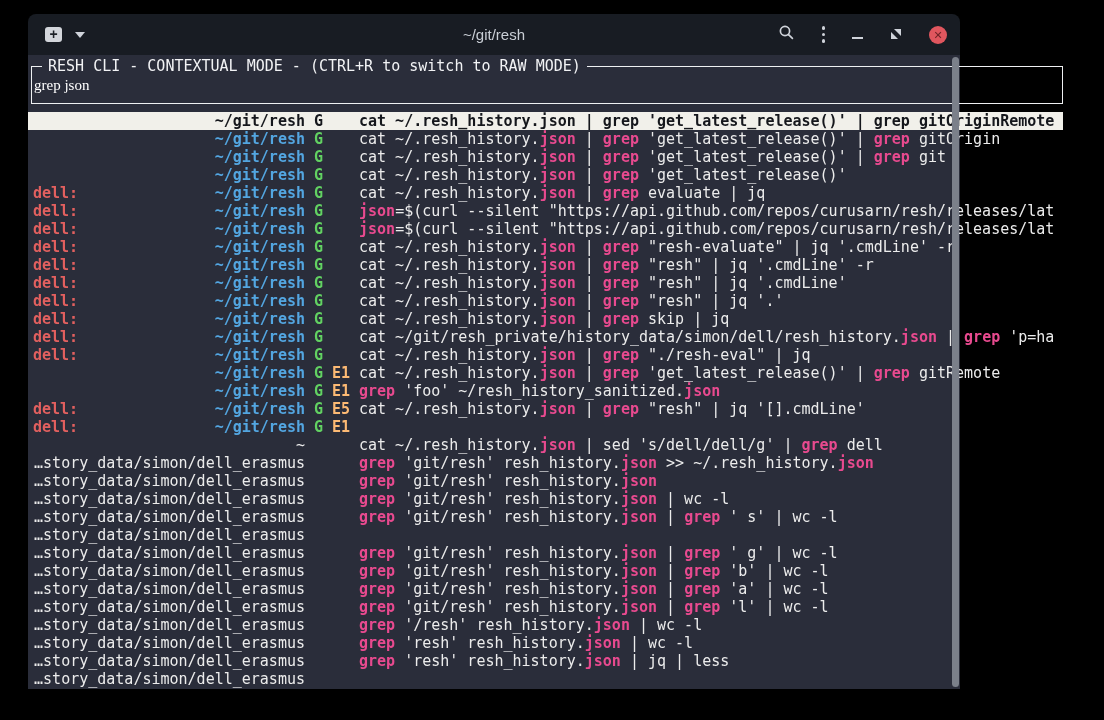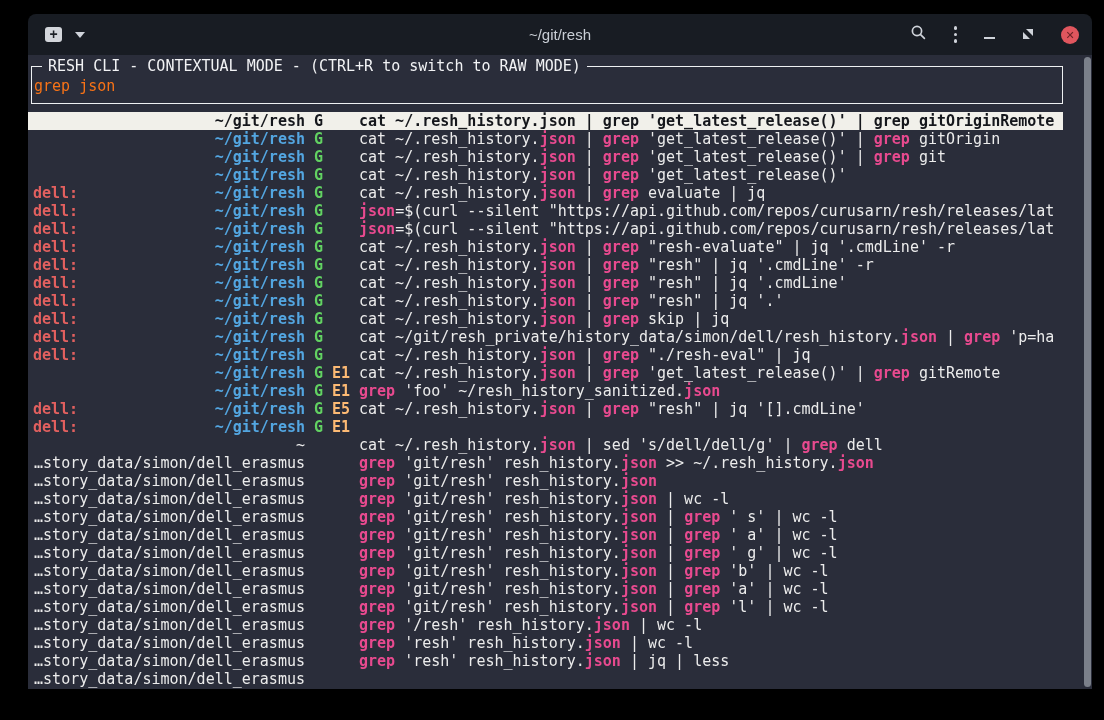--- a/index.html
+++ b/index.html
@@ -1,20 +1,20 @@
 <!DOCTYPE html>
 <html><head>
 <meta charset="utf-8">
 <style>
   html,body{margin:0;padding:0;}
   body{
     width:1104px;height:720px;background:#000;position:relative;overflow:hidden;
     font-family:"DejaVu Sans Mono","Liberation Mono",monospace;
   }
-  .window{position:absolute;left:28px;top:14px;width:1064px;height:675px;}
+  .window{position:absolute;left:28px;top:14px;width:932px;height:675px;}
 
   
   .titlebar{
     position:absolute;top:0;left:0;right:0;height:41px;background:#181c23;
     border-radius:8px 8px 0 0;display:flex;align-items:center;
     font-family:"Liberation Sans","DejaVu Sans",sans-serif;
   }
   .tb-left{display:flex;align-items:center;margin-left:17px;gap:13px;}
   .newtab-btn{width:17px;height:15px;background:#d3d6db;border-radius:3px;position:relative;}
   .newtab-btn::before{
@@ -45,21 +45,21 @@
     position:absolute;right:1px;top:2px;bottom:2px;width:7px;background:#7b808a;border-radius:4px;
   }
   .resh-box{
     position:absolute;left:3px;top:11px;width:1030px;height:36px;
     border:1px solid #eef0f2;box-sizing:content-box;
   }
   .box-title{
     position:absolute;top:-10px;left:10px;background:#2a2d3a;padding:0 6px;
     color:#f2f3f5;white-space:pre;
   }
-  .box-query{padding:10px 0 0 2px;color:#f97316;white-space:pre;}
+  .box-query{padding:10px 0 0 2px;color:#ffffff;white-space:pre;font-family:Liberation Serif, serif;}
 
   
   .rows{position:absolute;top:57px;left:0;width:1035px;}
   .row{display:flex;height:18px;line-height:18px;white-space:pre;padding-left:5px;overflow:hidden;}
   .col1{width:272px;flex:none;display:flex;justify-content:space-between;overflow:hidden;}
   .host{color:#e2605f;font-weight:bold;}
   .path{color:#ececec;}
   .path.cwd{color:#53a6e1;font-weight:bold;}
   .flags{width:54px;flex:none;font-weight:bold;}
   .flag-g{color:#62d262;}
@@ -128,21 +128,21 @@
         <div class="row"><span class="col1"><span class="host">dell:</span><span class="path cwd">~/git/resh</span></span><span class="flags"><span class="flag-g"> G</span></span><span class="cmd"><span>cat ~/.resh_history.</span><span class="hl">json</span><span> | </span><span class="hl">grep</span><span> "./resh-eval" | jq</span></span></div>
         <div class="row"><span class="col1"><span class="host"></span><span class="path cwd">~/git/resh</span></span><span class="flags"><span class="flag-g"> G</span><span class="flag-e"> E1</span></span><span class="cmd"><span>cat ~/.resh_history.</span><span class="hl">json</span><span> | </span><span class="hl">grep</span><span> 'get_latest_release()' | </span><span class="hl">grep</span><span> gitRemote</span></span></div>
         <div class="row"><span class="col1"><span class="host"></span><span class="path cwd">~/git/resh</span></span><span class="flags"><span class="flag-g"> G</span><span class="flag-e"> E1</span></span><span class="cmd"><span class="hl">grep</span><span> 'foo' ~/resh_history_sanitized.</span><span class="hl">json</span></span></div>
         <div class="row"><span class="col1"><span class="host">dell:</span><span class="path cwd">~/git/resh</span></span><span class="flags"><span class="flag-g"> G</span><span class="flag-e"> E5</span></span><span class="cmd"><span>cat ~/.resh_history.</span><span class="hl">json</span><span> | </span><span class="hl">grep</span><span> "resh" | jq '[].cmdLine'</span></span></div>
         <div class="row"><span class="col1"><span class="host">dell:</span><span class="path cwd">~/git/resh</span></span><span class="flags"><span class="flag-g"> G</span><span class="flag-e"> E1</span></span></div>
         <div class="row"><span class="col1"><span class="host"></span><span class="path">~</span></span><span class="flags"></span><span class="cmd"><span>cat ~/.resh_history.</span><span class="hl">json</span><span> | sed 's/dell/dell/g' | </span><span class="hl">grep</span><span> dell</span></span></div>
         <div class="row"><span class="col1"><span class="host"></span><span class="path">…story_data/simon/dell_erasmus</span></span><span class="flags"></span><span class="cmd"><span class="hl">grep</span><span> 'git/resh' resh_history.</span><span class="hl">json</span><span> &gt;&gt; ~/.resh_history.</span><span class="hl">json</span></span></div>
         <div class="row"><span class="col1"><span class="host"></span><span class="path">…story_data/simon/dell_erasmus</span></span><span class="flags"></span><span class="cmd"><span class="hl">grep</span><span> 'git/resh' resh_history.</span><span class="hl">json</span></span></div>
         <div class="row"><span class="col1"><span class="host"></span><span class="path">…story_data/simon/dell_erasmus</span></span><span class="flags"></span><span class="cmd"><span class="hl">grep</span><span> 'git/resh' resh_history.</span><span class="hl">json</span><span> | wc -l</span></span></div>
         <div class="row"><span class="col1"><span class="host"></span><span class="path">…story_data/simon/dell_erasmus</span></span><span class="flags"></span><span class="cmd"><span class="hl">grep</span><span> 'git/resh' resh_history.</span><span class="hl">json</span><span> | </span><span class="hl">grep</span><span> ' s' | wc -l</span></span></div>
-        <div class="row"><span class="col1"><span class="host"></span><span class="path">…story_data/simon/dell_erasmus</span></span><span class="flags"></span><span class="cmd"><span class="hl">grep</span><span> 'git/resh' resh_history.</span><span class="hl">json</span><span> | </span><span class="hl">grep</span><span> ' a' | wc -l</span></span></div>
+        <div class="row"><span class="col1"><span class="host"></span><span class="path">…story_data/simon/dell_erasmus</span></span><span class="flags"></span></div>
         <div class="row"><span class="col1"><span class="host"></span><span class="path">…story_data/simon/dell_erasmus</span></span><span class="flags"></span><span class="cmd"><span class="hl">grep</span><span> 'git/resh' resh_history.</span><span class="hl">json</span><span> | </span><span class="hl">grep</span><span> ' g' | wc -l</span></span></div>
         <div class="row"><span class="col1"><span class="host"></span><span class="path">…story_data/simon/dell_erasmus</span></span><span class="flags"></span><span class="cmd"><span class="hl">grep</span><span> 'git/resh' resh_history.</span><span class="hl">json</span><span> | </span><span class="hl">grep</span><span> 'b' | wc -l</span></span></div>
         <div class="row"><span class="col1"><span class="host"></span><span class="path">…story_data/simon/dell_erasmus</span></span><span class="flags"></span><span class="cmd"><span class="hl">grep</span><span> 'git/resh' resh_history.</span><span class="hl">json</span><span> | </span><span class="hl">grep</span><span> 'a' | wc -l</span></span></div>
         <div class="row"><span class="col1"><span class="host"></span><span class="path">…story_data/simon/dell_erasmus</span></span><span class="flags"></span><span class="cmd"><span class="hl">grep</span><span> 'git/resh' resh_history.</span><span class="hl">json</span><span> | </span><span class="hl">grep</span><span> 'l' | wc -l</span></span></div>
         <div class="row"><span class="col1"><span class="host"></span><span class="path">…story_data/simon/dell_erasmus</span></span><span class="flags"></span><span class="cmd"><span class="hl">grep</span><span> '/resh' resh_history.</span><span class="hl">json</span><span> | wc -l</span></span></div>
         <div class="row"><span class="col1"><span class="host"></span><span class="path">…story_data/simon/dell_erasmus</span></span><span class="flags"></span><span class="cmd"><span class="hl">grep</span><span> 'resh' resh_history.</span><span class="hl">json</span><span> | wc -l</span></span></div>
         <div class="row"><span class="col1"><span class="host"></span><span class="path">…story_data/simon/dell_erasmus</span></span><span class="flags"></span><span class="cmd"><span class="hl">grep</span><span> 'resh' resh_history.</span><span class="hl">json</span><span> | jq | less</span></span></div>
         <div class="row"><span class="col1"><span class="host"></span><span class="path">…story_data/simon/dell_erasmus</span></span><span class="flags"></span></div>
       </div>
     <div class="scrollbar"></div>

